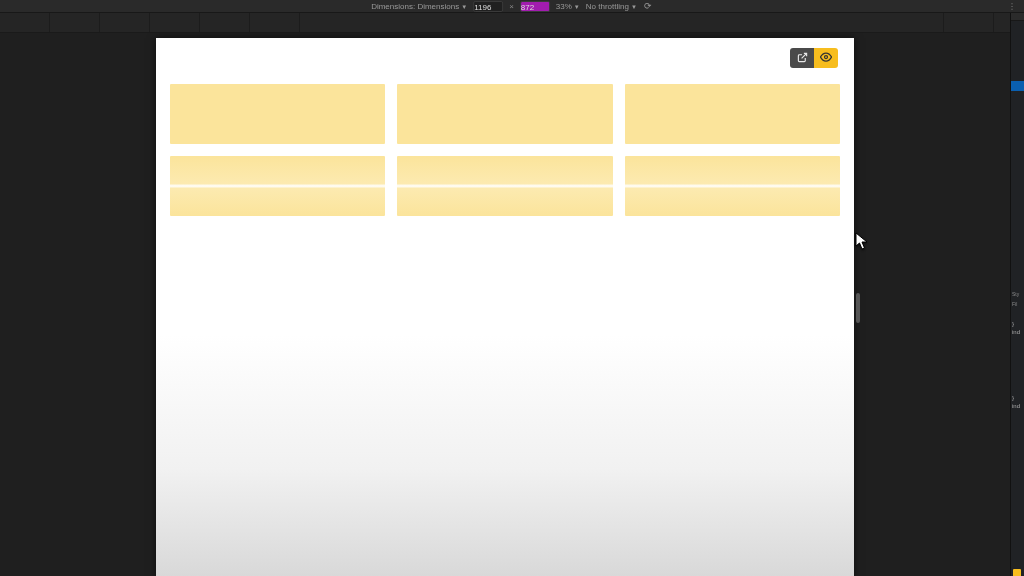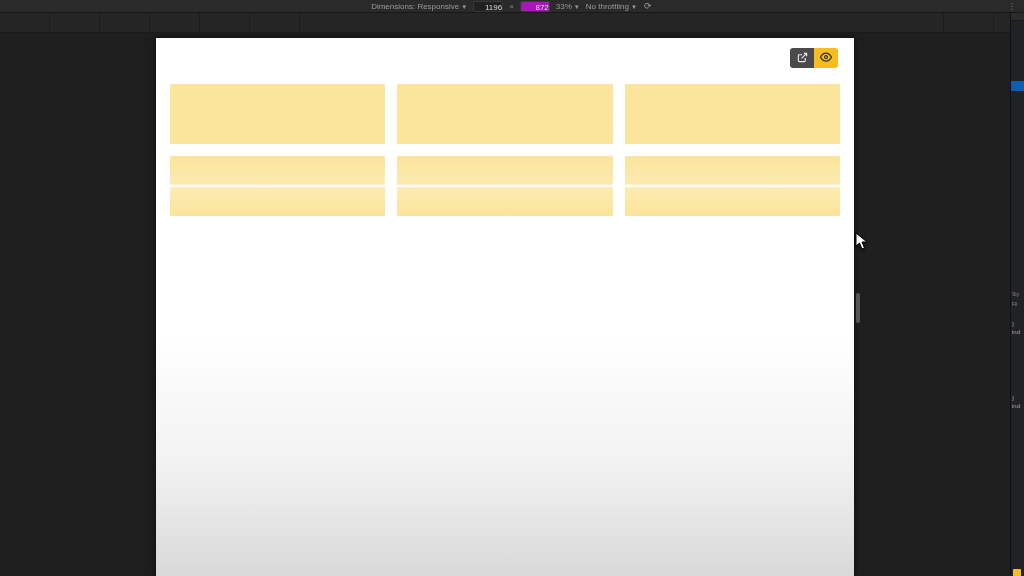--- a/index.html
+++ b/index.html
@@ -42,21 +42,21 @@
       color: #999;
       font-size: 8px;
     }
     .dims-input {
       display: inline-block;
       background: #202020;
       border: 1px solid #3a3a3a;
       color: #ddd;
       width: 30px;
       height: 11px;
-      text-align: right;
+      text-align: left;
       font-size: 8px;
       border-radius: 2px;
       line-height: 11px;
     }
     .zoom-label, .throttle-label {
       color: #999;
       font-size: 8px;
     }
     .dropdown-arrow {
       font-size: 6px;
@@ -245,21 +245,21 @@
     }
   </style>
 </head>
 <body>
 
 <div class="devtools-top-bar">
   <div class="center-group">
     <span class="dims-label">
       <span>Dimensions:</span>
       <span>
-        <span>Responsive</span><span class="dropdown-arrow">▼</span>
+        <span>Dimensions</span><span class="dropdown-arrow">▼</span>
       </span>
     </span>
     <span class="dims-input">1196</span>
     <span style="color:#888;font-size:8px;">×</span>
     <span class="dims-input" style="background:#a21caf;">872</span>
     <span class="zoom-label">
       <span>33%</span><span class="dropdown-arrow">▼</span>
     </span>
     <span class="throttle-label">
       <span>No throttling</span><span class="dropdown-arrow">▼</span>

